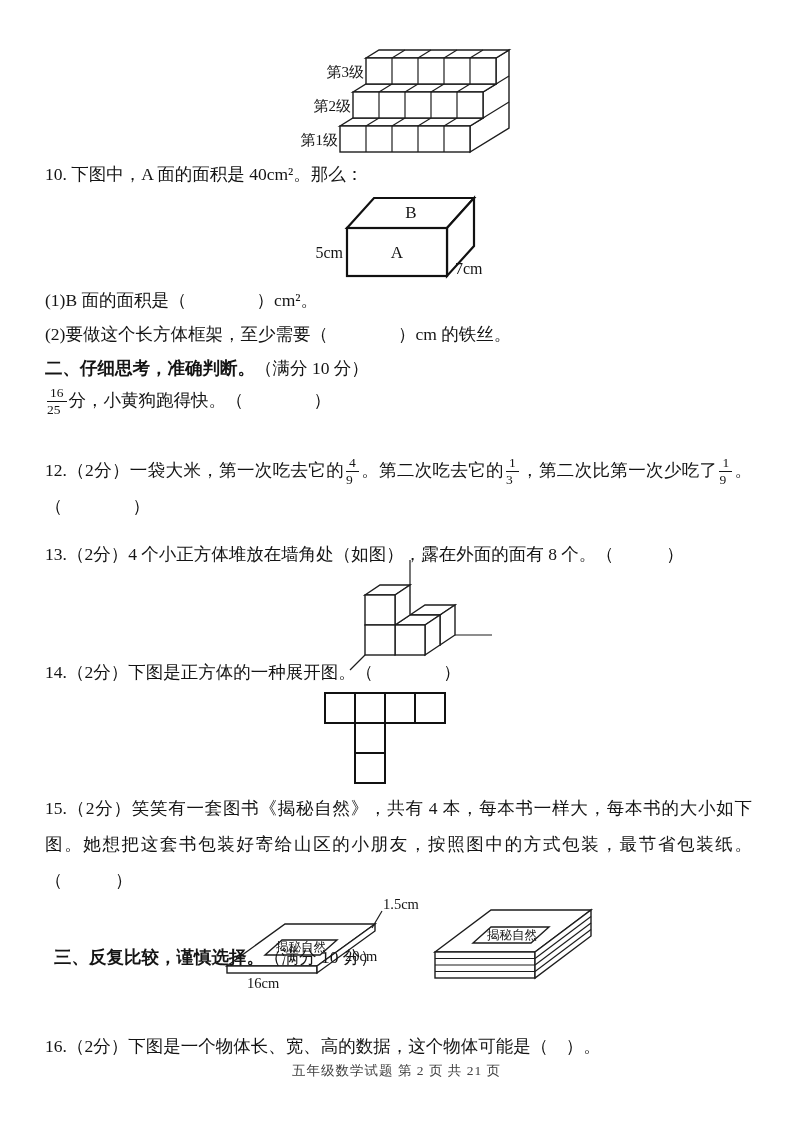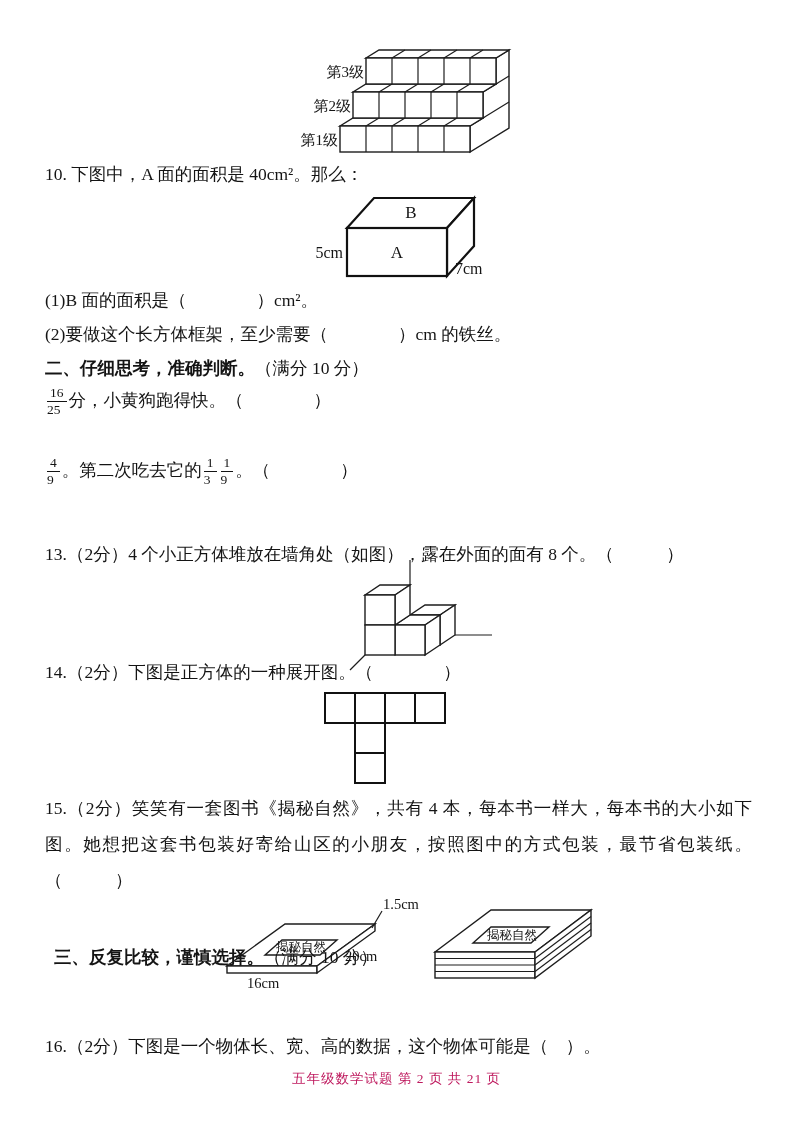--- a/index.html
+++ b/index.html
@@ -8,21 +8,21 @@
     font-family:"Liberation Serif","DejaVu Serif",serif;color:#141414;
     overflow:hidden;
   }
   .block{position:absolute;left:45px;width:707px;font-size:17.5px;line-height:36px;text-align:justify;}
   .sec-heading{font-family:"Liberation Sans","DejaVu Sans",sans-serif;font-weight:bold;}
   .sec-heading .rest{font-family:Liberation Serif, serif;font-weight:normal;}
   .fig{position:absolute;}
   .frac{display:inline-block;vertical-align:-0.62em;line-height:1.05;font-size:13.5px;margin:0 2px;}
   .frac .num{display:block;border-bottom:1.2px solid #141414;padding:0 3px 1px;}
   .frac .den{display:block;padding-top:1px;}
-  .footer{position:absolute;left:0;right:0;top:1062px;text-align:center;font-size:13.5px;color:#be185d;letter-spacing:1px;margin-top:8px;}
+  .footer{position:absolute;left:0;right:0;top:1062px;text-align:center;font-size:13.5px;color:#404040;letter-spacing:1px;}
   svg{display:block;}
   svg .face{fill:#ffffff;stroke:#1d1d1d;stroke-width:1.4;stroke-linejoin:miter;}
   svg .face-bold{fill:#ffffff;stroke:#111;stroke-width:2.2;stroke-linejoin:miter;}
   svg .edge{stroke:#1d1d1d;stroke-width:1.2;fill:none;}
   svg .edge-bold{stroke:#111;stroke-width:2;fill:none;}
   svg text{font-family:"Liberation Serif","DejaVu Serif",serif;fill:#141414;}
 </style>
 </head>
 <body>
 
@@ -104,21 +104,21 @@
 
   <div class="block sec-heading" style="top:350px;">
     <span>二、仔细思考，准确判断。</span><span class="rest">（满分 10 分）</span>
   </div>
 
   <div class="block" style="top:382px;">
     <span class="frac"><span class="num">16</span><span class="den">25</span></span><span>分，小黄狗跑得快。（　　　　）</span>
   </div>
 
   <div class="block" style="top:452px;">
-    <span class="frac"><span class="num">4</span><span class="den">9</span></span><span>。第二次吃去它的</span><span class="frac"><span class="num">1</span><span class="den">3</span></span><span class="frac"><span class="num">1</span><span class="den">9</span></span><span>。（　　　　）</span>
+    <span>12.（2分）一袋大米，第一次吃去它的</span><span class="frac"><span class="num">4</span><span class="den">9</span></span><span>。第二次吃去它的</span><span class="frac"><span class="num">1</span><span class="den">3</span></span><span>，第二次比第一次少吃了</span><span class="frac"><span class="num">1</span><span class="den">9</span></span><span>。（　　　　）</span>
   </div>
 
   <div class="block" style="top:536px;">
     <span>13.（2分）4 个小正方体堆放在墙角处（如图），露在外面的面有 8 个。（　　　）</span>
   </div>
 
   <div class="fig" style="left:345px;top:560px;">
     <svg width="150" height="112" viewBox="0 0 150 112">
 
       <g>

